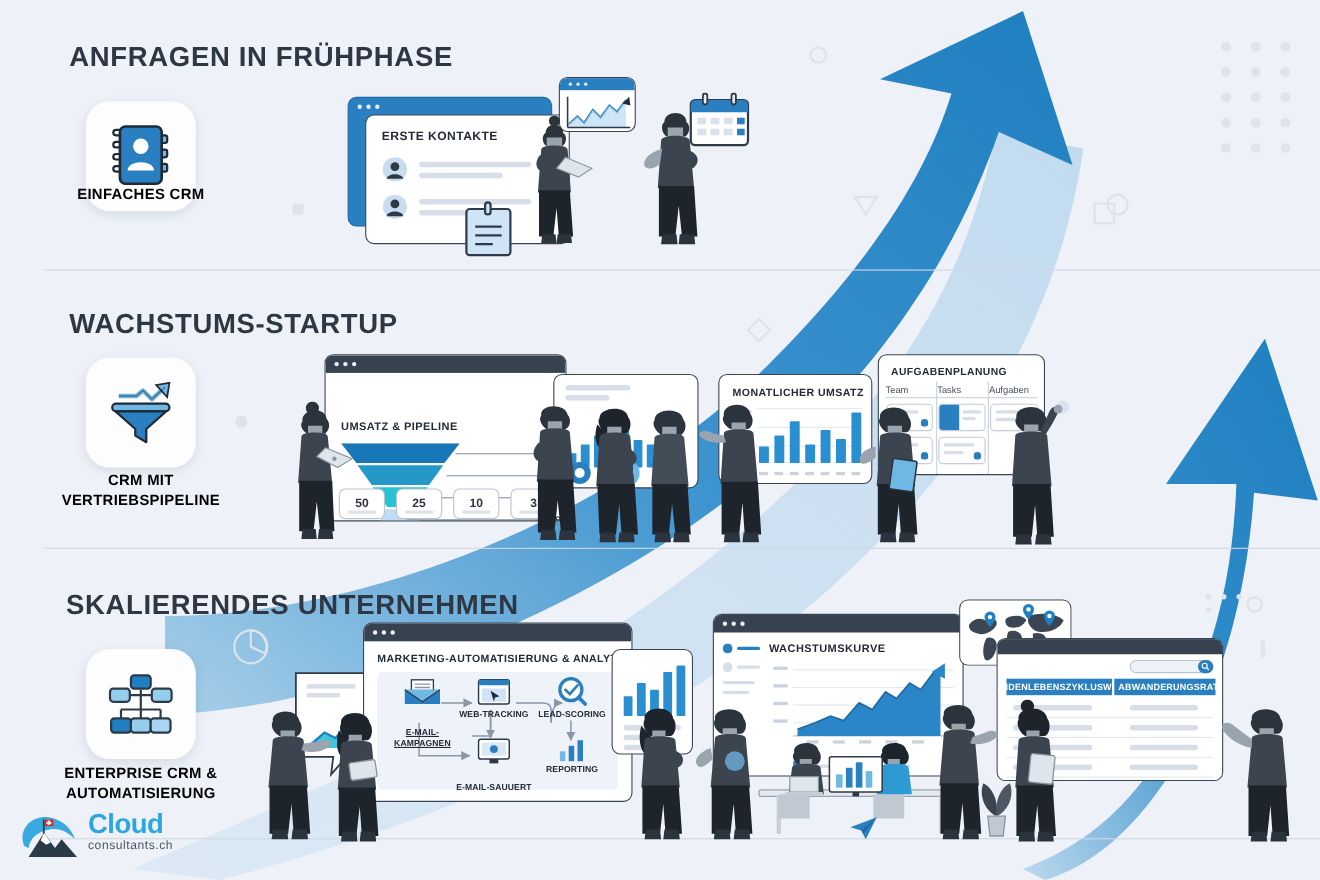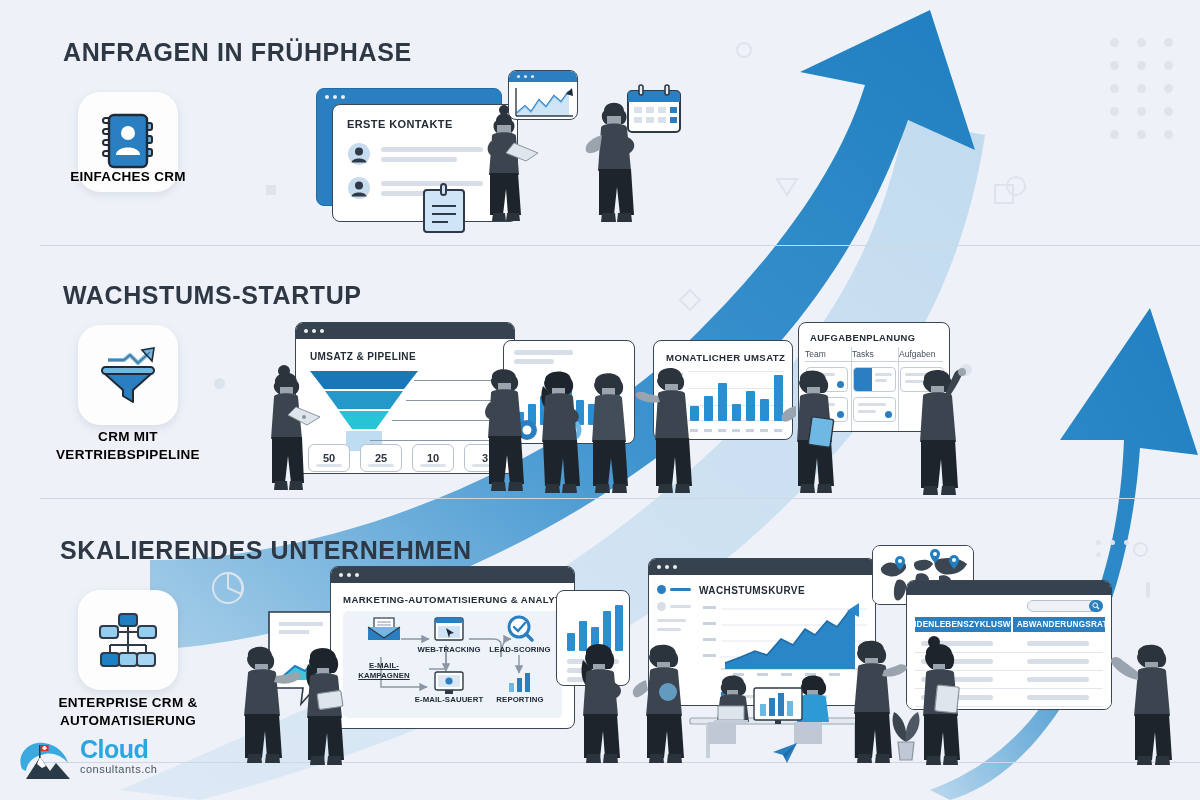--- a/index.html
+++ b/index.html
@@ -329,21 +329,21 @@
     </svg>
   </div>
   <div class="tile-label" style="left:33px; top:428px;">CRM MIT VERTRIEBSPIPELINE</div>
 
   <div class="win" style="left:295px; top:322px; width:220px; height:152px;">
     <div class="win-bar">
         <i></i>
         <i></i>
         <i></i>
       </div>
-    <div style="position:relative; height:136px;">
+    <div style="position:relative; height:136px;margin-top:32px;">
       <div class="card-title" style="position:absolute; left:14px; top:12px; font-size:10px;">UMSATZ &amp; PIPELINE</div>
 
       <svg style="position:absolute; left:14px; top:32px;" width="108" height="84" viewBox="0 0 108 84">
         <polygon points="0,0 108,0 94,18 14,18" fill="#1777b8"></polygon>
         <polygon points="15,20 93,20 80,38 28,38" fill="#2499c9"></polygon>
         <polygon points="29,40 79,40 66,58 42,58" fill="#27c4d6"></polygon>
         <rect x="36" y="60" width="36" height="20" fill="#bedcf2"></rect>
       </svg>
 
       <div class="leader" style="left:118px; top:41px; width:82px;"></div>
@@ -621,21 +621,21 @@
           <div class="flow-label" style="margin-top:3px;">LEAD-SCORING</div>
         </div>
 
         <div class="flow-node" style="left:69px; top:60px;">
           <svg width="30" height="24" viewBox="0 0 30 24" style="display:block;margin:0 auto;">
             <rect x="1" y="1" width="28" height="18" rx="2" fill="#fff" stroke="#2e3a48" stroke-width="1.4"></rect>
             <rect x="4" y="4" width="22" height="12" fill="#dbe8f4"></rect>
             <circle cx="15" cy="10" r="3.6" fill="#2a7fc1"></circle>
             <rect x="11" y="19" width="8" height="4" fill="#2e3a48"></rect>
           </svg>
-          <div class="flow-label" style="margin-top:0;">E-MAIL-SAUUERT</div>
+          <div class="flow-label" style="margin-top:16px;">E-MAIL-SAUUERT</div>
         </div>
 
         <div class="flow-node" style="left:140px; top:60px;">
           <svg width="30" height="22" viewBox="0 0 30 22" style="display:block;margin:0 auto;">
             <rect x="4" y="12" width="5" height="9" fill="#6fb8e4"></rect>
             <rect x="12" y="7" width="5" height="14" fill="#2a7fc1"></rect>
             <rect x="20" y="2" width="5" height="19" fill="#2a7fc1"></rect>
           </svg>
           <div class="flow-label" style="margin-top:2px;">REPORTING</div>
         </div>

